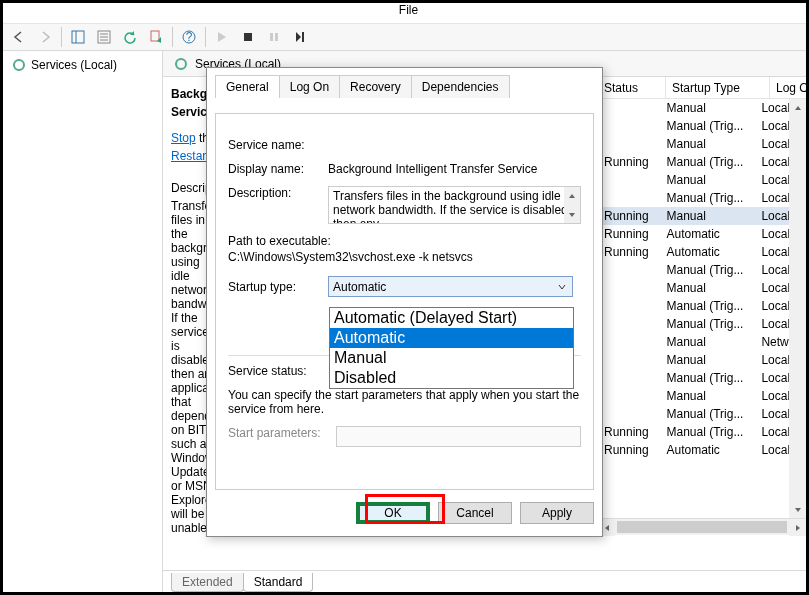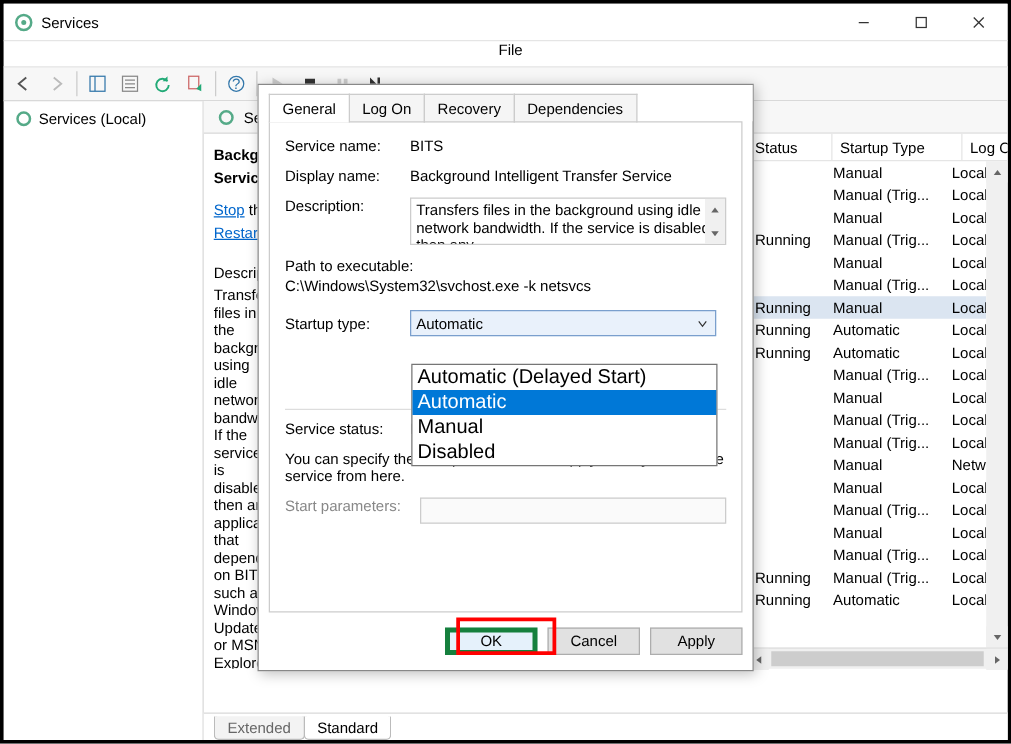--- a/index.html
+++ b/index.html
@@ -53,21 +53,21 @@
 
 .dialog { position: absolute; left: 206px; top: 67px; width: 397px; height: 470px; background: #fff; border: 1px solid #888; box-shadow: 2px 2px 10px rgba(0,0,0,0.25); display: flex; flex-direction: column; }
 .dlg-title { height: 28px; display: flex; align-items: center; padding: 0 8px; border-bottom: 1px solid #ddd; }
 .dlg-title .t { flex: 1; font-size: 12px; }
 .dlg-close { width: 30px; display:flex;align-items:center;justify-content:center;height:100%; }
 .dlg-tabs { display: flex; padding: 6px 8px 0 8px; background: #fff; }
 .dlg-tab { padding: 4px 10px; border: 1px solid #ccc; border-bottom: none; font-size: 12px; background: #fff; position: relative; top: 1px; }
 .dlg-tab + .dlg-tab { margin-left: -1px; }
 .dlg-tab.active { background: #fff; z-index: 2; }
 .dlg-tab.inactive { background: #f5f5f5; }
-.dlg-body { flex: 1; margin: 0 8px 8px 8px; border: 1px solid #ccc; padding: 12px 12px; position: relative; }
+.dlg-body { flex: 1; margin: 16px 8px 8px 8px; border: 1px solid #ccc; padding: 24px 12px; position: relative; }
 .form-row { display: flex; margin-bottom: 10px; font-size: 12px; align-items: flex-start; }
 .form-row .lbl { width: 100px; }
 .form-row .val { flex: 1; }
 .desc-box { flex: 1; border: 1px solid #ccc; padding: 2px 4px; font-size: 12px; height: 38px; overflow: hidden; position: relative; background: #fff; }
 .desc-scroll { position: absolute; right: 0; top: 0; width: 16px; height: 100%; background: #f0f0f0; display:flex;flex-direction:column; }
 .startup-combo { width: 245px; height: 21px; border: 1px solid #7a9fcd; background: #e9f1fb; display:flex; align-items:center; padding: 0 4px; font-size: 12px; position: relative; }
 .combo-arrow { position:absolute; right:2px; top:2px; width:16px; height:16px; display:flex;align-items:center;justify-content:center; }
 .dropdown { position: absolute; left: 113px; top: 193px; width: 245px; border: 1px solid #767676; background: #fff; z-index: 10; }
 .dropdown .opt { padding: 1px 4px; font-size: 16px; }
 .dropdown .opt.sel { background: #0078d7; color: #fff; }
@@ -86,47 +86,20 @@
 .start-params input { flex:1; height:21px; border:1px solid #ccc; padding:0 4px; font-size:12px; }
 
 hr.sep { border:none; border-top:1px solid #ddd; margin:8px 0; }
 </style>
 </head>
 <body>
 
 <div class="border-outer">
 <div class="window">
 
-  <div class="titlebar">
-    <span class="icon">
-      <svg width="16" height="16">
-            <circle cx="8" cy="8" r="6" fill="none" stroke="#5a8" stroke-width="2"></circle>
-            <circle cx="8" cy="8" r="2" fill="#5a8"></circle>
-          </svg>
-    </span>
-    <span class="title">Services</span>
-    <div class="sysbtns">
-      <div class="sysbtn">
-            <svg width="10" height="10">
-              <line x1="1" y1="5" x2="9" y2="5" stroke="#333"></line>
-            </svg>
-          </div>
-      <div class="sysbtn">
-            <svg width="10" height="10">
-              <rect x="1" y="1" width="8" height="8" fill="none" stroke="#333"></rect>
-            </svg>
-          </div>
-      <div class="sysbtn">
-            <svg width="10" height="10">
-              <line x1="1" y1="1" x2="9" y2="9" stroke="#333"></line>
-              <line x1="9" y1="1" x2="1" y2="9" stroke="#333"></line>
-            </svg>
-          </div>
-    </div>
-  </div>
 
   <div class="menubar">
     <span>File</span>
     <span>Action</span>
     <span>View</span>
     <span>Help</span>
   </div>
 
   <div class="toolbar">
     <div class="toolbtn">
@@ -378,21 +351,20 @@
 <div class="dialog">
   <div class="dlg-tabs">
     <div class="dlg-tab active">General</div>
     <div class="dlg-tab inactive">Log On</div>
     <div class="dlg-tab inactive">Recovery</div>
     <div class="dlg-tab inactive">Dependencies</div>
   </div>
   <div class="dlg-body">
     <div class="form-row">
       <span class="lbl">Service name:</span>
-      <span class="val">BITS</span>
     </div>
     <div class="form-row">
       <span class="lbl">Display name:</span>
       <span class="val">Background Intelligent Transfer Service</span>
     </div>
     <div class="form-row">
       <span class="lbl">Description:</span>
       <div class="desc-box">
         <span>Transfers files in the background using idle network bandwidth. If the service is disabled, then any</span>
         <div class="desc-scroll">

